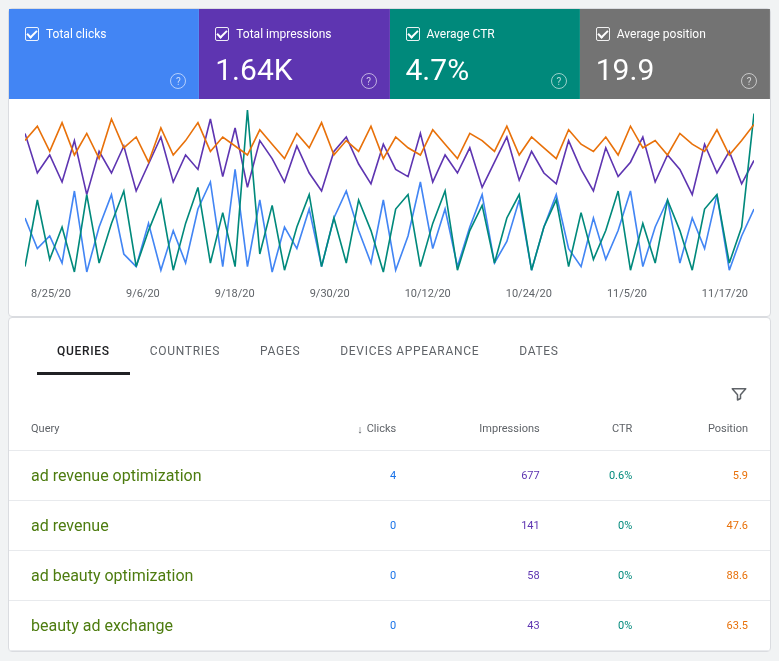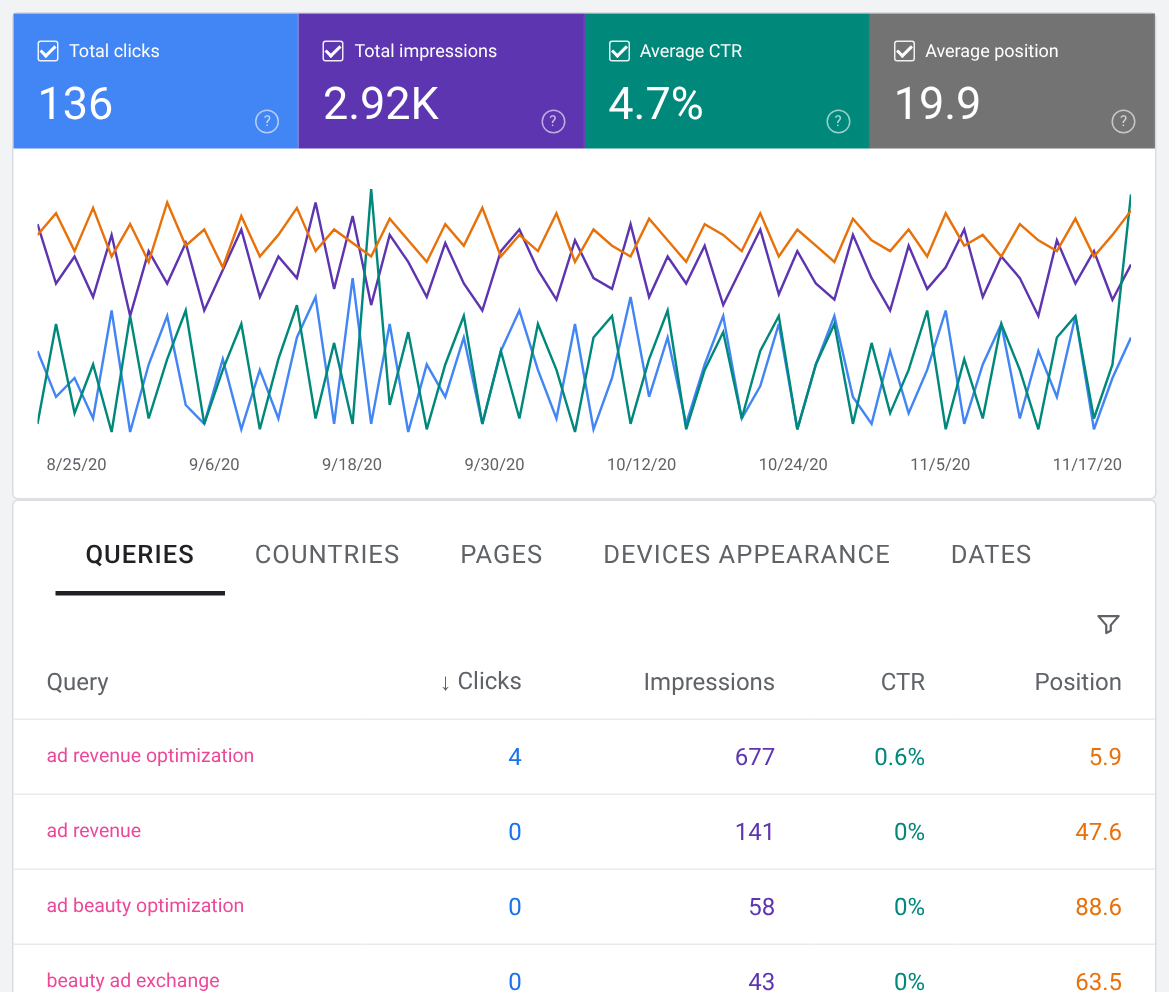--- a/index.html
+++ b/index.html
@@ -9,46 +9,46 @@
 .metric{flex:1;padding:14px 16px 12px;color:#fff;position:relative;cursor:pointer;border-right:1px solid rgba(255,255,255,0.07)}
 .metric .chk{width:14px;height:14px;border:1.5px solid rgba(255,255,255,0.9);border-radius:2px;display:inline-flex;align-items:center;justify-content:center;vertical-align:middle;margin-right:7px}
 .metric .chk::after{content:"";width:4px;height:8px;border:solid #fff;border-width:0 2px 2px 0;transform:rotate(45deg);margin-top:-2px}
 .metric .label{font-size:12px;vertical-align:middle}
 .metric .value{font-size:30px;font-weight:400;margin-top:10px}
 .metric .help{position:absolute;right:12px;bottom:10px;width:16px;height:16px;border:1.3px solid rgba(255,255,255,0.6);border-radius:50%;display:flex;align-items:center;justify-content:center;font-size:10px;color:rgba(255,255,255,0.7)}
 .m-clicks{background:#4285f4}
 .m-impr{background:#5e35b1}
 .m-ctr{background:#00897b}
 .m-pos{background:#737373}
-.chart-area{padding:18px 16px 6px}
+.chart-area{padding:2px 16px 6px}
 .svg-chart{width:100%;height:180px;display:block}
 .xaxis{display:flex;justify-content:space-between;font-size:11px;color:#5f6368;padding:6px 6px 10px}
 .tabs{display:flex;padding:18px 28px 0;gap:0}
-.tab{flex:0 0 auto;padding:8px 20px 14px;font-size:17px;letter-spacing:0.7px;color:#5f6368;cursor:pointer}
+.tab{flex:0 0 auto;padding:8px 20px 14px;font-size:12px;letter-spacing:0.7px;color:#5f6368;cursor:pointer}
 .tab.active{color:#202124;font-weight:500;border-bottom:3px solid #202124}
 .filter-row{display:flex;justify-content:flex-end;padding:10px 22px 4px}
 .funnel{width:18px;height:18px;cursor:pointer}
 table{width:100%;border-collapse:collapse}
-th,td{padding:15px 22px;font-size:16px;text-align:right;border-bottom:1px solid #e8eaed}
+th,td{padding:15px 22px;font-size:11px;text-align:right;border-bottom:1px solid #e8eaed}
 th{color:#5f6368;font-weight:400}
 th:first-child,td:first-child{text-align:left}
-td:first-child{color:#ec4899;font-size:13px}
+td:first-child{color:#4d7c0f;font-size:16px}
 .sort-arrow{display:inline-block;margin-right:4px;transform:translateY(1px)}
 .c-clicks{color:#1a73e8}
 .c-impr{color:#5e35b1}
 .c-ctr{color:#00897b}
 .c-pos{color:#e8710a}
 </style>
 </head>
 <body>
 
 <div class="card">
   <div class="metrics" id="metrics">
-      <div class="metric m-clicks"><span class="chk"></span><span class="label">Total clicks</span><div class="value">136</div><span class="help">?</span></div>
-      <div class="metric m-impr"><span class="chk"></span><span class="label">Total impressions</span><div class="value">2.92K</div><span class="help">?</span></div>
+      <div class="metric m-clicks"><span class="chk"></span><span class="label">Total clicks</span><span class="help">?</span></div>
+      <div class="metric m-impr"><span class="chk"></span><span class="label">Total impressions</span><div class="value">1.64K</div><span class="help">?</span></div>
       <div class="metric m-ctr"><span class="chk"></span><span class="label">Average CTR</span><div class="value">4.7%</div><span class="help">?</span></div>
       <div class="metric m-pos"><span class="chk"></span><span class="label">Average position</span><div class="value">19.9</div><span class="help">?</span></div>
     </div>
   <div class="chart-area">
     <svg class="svg-chart" id="chart" viewBox="0 0 720 180" preserveAspectRatio="none">
         <polyline points="0.0,117.0 12.2,147.6 24.4,135.0 36.6,162.0 48.8,90.0 61.0,171.0 73.2,126.0 85.4,93.6 97.6,153.0 109.8,165.6 122.0,122.4 134.2,169.2 146.4,129.6 158.6,162.0 170.8,108.0 183.1,81.0 195.3,165.6 207.5,68.4 219.7,165.6 231.9,99.0 244.1,171.0 256.3,126.0 268.5,147.6 280.7,108.0 292.9,165.6 305.1,117.0 317.3,90.0 329.5,129.6 341.7,162.0 353.9,99.0 366.1,169.2 378.3,135.0 390.5,81.0 402.7,147.6 414.9,108.0 427.1,165.6 439.3,126.0 451.5,93.6 463.7,162.0 475.9,140.4 488.1,99.0 500.3,169.2 512.5,126.0 524.7,93.6 536.9,147.6 549.2,165.6 561.4,117.0 573.6,158.4 585.8,129.6 598.0,90.0 610.2,165.6 622.4,126.0 634.6,99.0 646.8,162.0 659.0,117.0 671.2,147.6 683.4,93.6 695.6,169.2 707.8,135.0 720.0,108.0" fill="none" stroke="#4285f4" stroke-width="1.6"></polyline>
         <polyline points="0.0,32.4 12.2,72.0 24.4,54.0 36.6,81.0 48.8,39.6 61.0,93.6 73.2,50.4 85.4,72.0 97.6,45.0 109.8,90.0 122.0,63.0 134.2,36.0 146.4,81.0 158.6,54.0 170.8,68.4 183.1,18.0 195.3,75.6 207.5,27.0 219.7,86.4 231.9,39.6 244.1,57.6 256.3,81.0 268.5,45.0 280.7,72.0 292.9,90.0 305.1,50.4 317.3,36.0 329.5,63.0 341.7,82.8 353.9,43.2 366.1,68.4 378.3,75.6 390.5,32.4 402.7,81.0 414.9,54.0 427.1,72.0 439.3,46.8 451.5,86.4 463.7,61.2 475.9,36.0 488.1,79.2 500.3,50.4 512.5,72.0 524.7,82.8 536.9,39.6 549.2,68.4 561.4,90.0 573.6,46.8 585.8,75.6 598.0,61.2 610.2,36.0 622.4,81.0 634.6,54.0 646.8,68.4 659.0,93.6 671.2,43.2 683.4,72.0 695.6,50.4 707.8,82.8 720.0,59.4" fill="none" stroke="#5e35b1" stroke-width="1.6"></polyline>
         <polyline points="0.0,165.6 12.2,99.0 24.4,158.4 36.6,126.0 48.8,171.0 61.0,93.6 73.2,162.0 85.4,122.4 97.6,90.0 109.8,165.6 122.0,129.6 134.2,99.0 146.4,169.2 158.6,122.4 170.8,86.4 183.1,162.0 195.3,111.6 207.5,165.6 219.7,9.0 231.9,153.0 244.1,104.4 256.3,169.2 268.5,126.0 280.7,93.6 292.9,165.6 305.1,117.0 317.3,162.0 329.5,99.0 341.7,129.6 353.9,171.0 366.1,108.0 378.3,93.6 390.5,165.6 402.7,122.4 414.9,90.0 427.1,169.2 439.3,129.6 451.5,104.4 463.7,162.0 475.9,117.0 488.1,93.6 500.3,169.2 512.5,126.0 524.7,99.0 536.9,165.6 549.2,111.6 561.4,158.4 573.6,129.6 585.8,90.0 598.0,169.2 610.2,122.4 622.4,162.0 634.6,99.0 646.8,129.6 659.0,169.2 671.2,108.0 683.4,93.6 695.6,162.0 707.8,126.0 720.0,12.6" fill="none" stroke="#00897b" stroke-width="1.6"></polyline>
         <polyline points="0.0,39.6 12.2,25.2 24.4,50.4 36.6,21.6 48.8,54.0 61.0,32.4 73.2,57.6 85.4,18.0 97.6,46.8 109.8,36.0 122.0,61.2 134.2,27.0 146.4,54.0 158.6,39.6 170.8,21.6 183.1,50.4 195.3,36.0 207.5,45.0 219.7,54.0 231.9,28.8 244.1,43.2 256.3,57.6 268.5,32.4 280.7,46.8 292.9,21.6 305.1,54.0 317.3,39.6 329.5,50.4 341.7,25.2 353.9,57.6 366.1,36.0 378.3,46.8 390.5,54.0 402.7,28.8 414.9,43.2 427.1,57.6 439.3,32.4 451.5,39.6 463.7,50.4 475.9,25.2 488.1,54.0 500.3,36.0 512.5,46.8 524.7,57.6 536.9,28.8 549.2,43.2 561.4,50.4 573.6,36.0 585.8,54.0 598.0,25.2 610.2,46.8 622.4,39.6 634.6,54.0 646.8,32.4 659.0,43.2 671.2,50.4 683.4,28.8 695.6,54.0 707.8,39.6 720.0,23.4" fill="none" stroke="#e8710a" stroke-width="1.6"></polyline>
       </svg>

